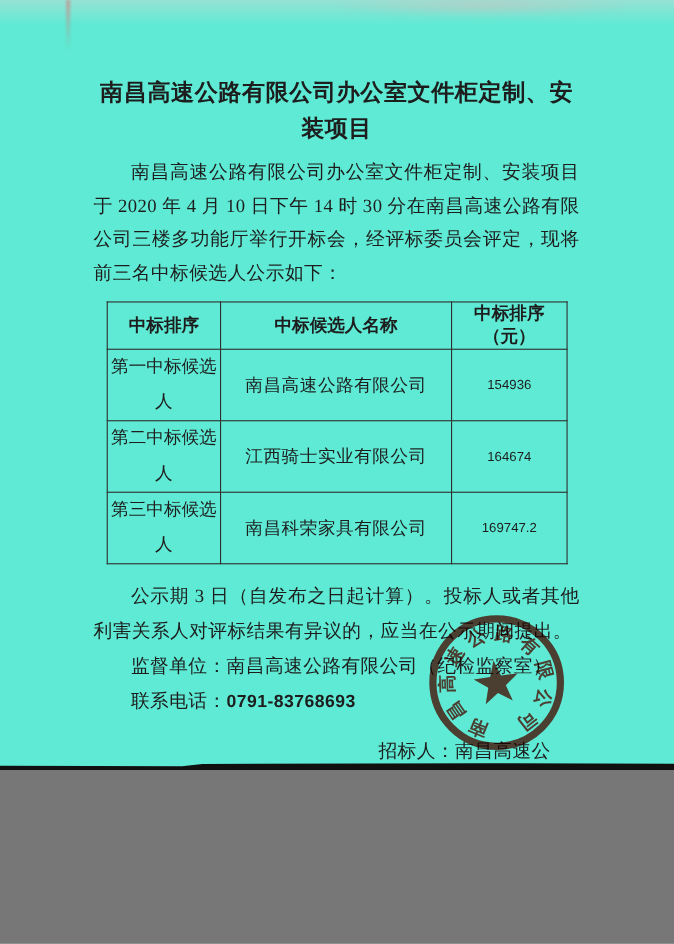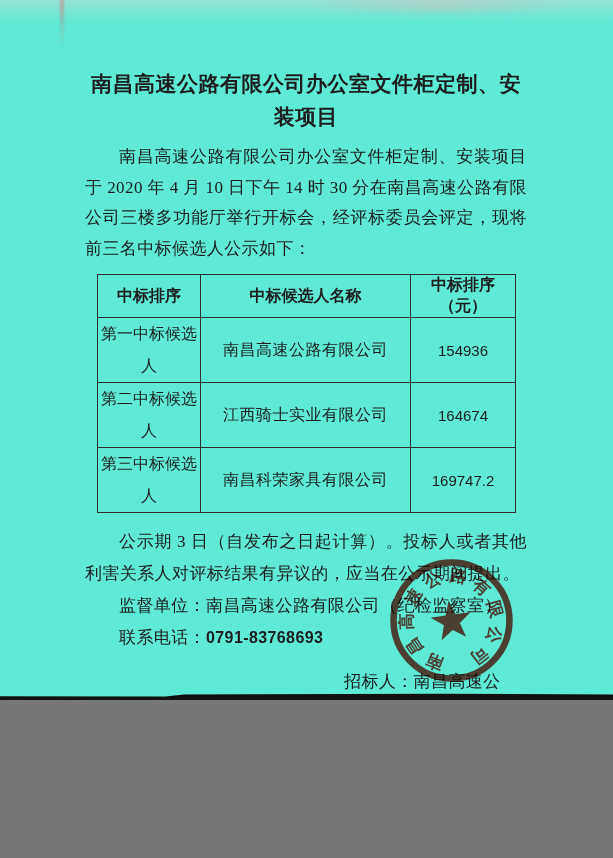--- a/index.html
+++ b/index.html
@@ -67,21 +67,21 @@
     text-align:center;
     vertical-align:middle;
     font-weight:normal;
   }
   table.bid-table th{font-weight:bold;height:40px;font-size:16px;}
   col.c-rank{width:103px;}
   col.c-name{width:210px;}
   col.c-price{width:105px;}
   td.rank-cell{height:62px;line-height:32px;margin-left:40px;}
   td.name-cell{letter-spacing:0.5px;}
-  td.price-cell{font-family:"Liberation Sans","DejaVu Sans",sans-serif;font-size:15px;}
+  td.price-cell{font-family:"Liberation Sans","DejaVu Sans",sans-serif;font-size:12px;}
 
   p.notice{
     margin:13px 0 0 0;
     font-size:17px;
     line-height:32px;
     text-indent:2em;
     text-align:justify;
     letter-spacing:0.4px;
   }
   p.info-line{

